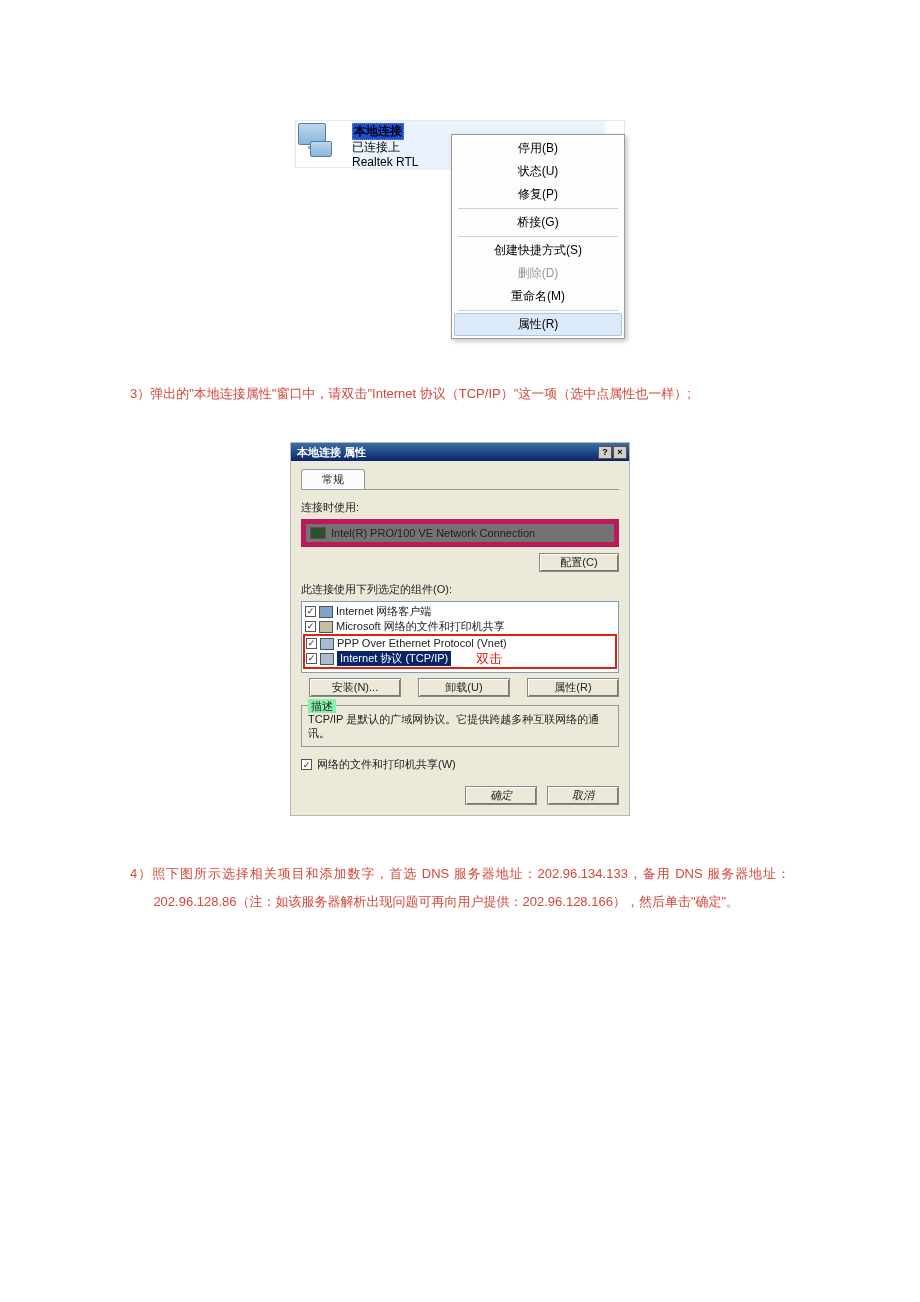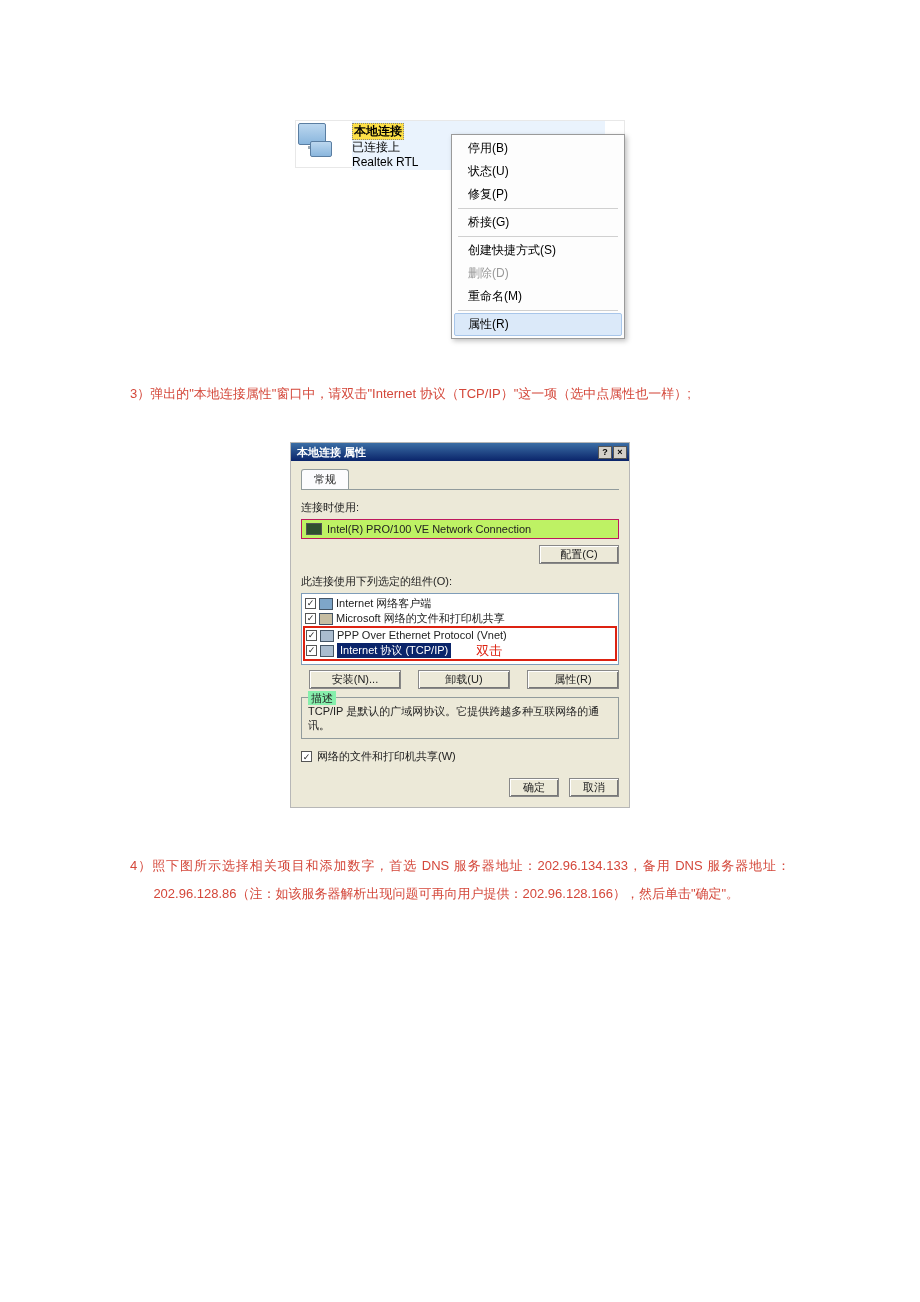--- a/index.html
+++ b/index.html
@@ -70,38 +70,39 @@
   }
   .conn-text {
     padding-top: 2px;
     flex: 1;
     background: #eaf3fd;
   }
   .conn-title {
     font-weight: bold;
     display: inline-block;
     border: 1px dotted #888;
-    background: #fde047;
+    background: #1d4ed8;
     padding: 0 1px;
   }
 
   .ctx-menu {
     position: absolute;
     left: 156px;
     top: 14px;
     width: 174px;
     background: #fdfdfd;
     border: 1px solid #9a9a9a;
     box-shadow: 2px 2px 5px rgba(0,0,0,0.25);
     font-size: 12px;
     padding: 2px 2px;
   }
   .ctx-item {
     padding: 3px 14px;
     white-space: nowrap;
+    text-align: center;
   }
   .ctx-item.hl {
     background: #dbe9f9;
     border: 1px solid #a8c6ea;
     border-radius: 2px;
     padding: 2px 13px;
   }
   .ctx-sep {
     border-top: 1px solid #d0d0d0;
     margin: 2px 4px;
@@ -156,27 +157,27 @@
   }
   .tabrow {
     display: flex;
     border-bottom: 1px solid #919b9c;
     margin-bottom: 10px;
   }
   .tab {
     border: 1px solid #919b9c;
     border-bottom: none;
     background: #fcfcfe;
-    padding: 2px 12px;
+    padding: 2px 20px;
     border-radius: 3px 3px 0 0;
   }
   .lbl { margin-bottom: 4px; }
   .adapter {
-    border: 1px solid #be185d;
-    background: #bef264;
+    border: 5px solid #be185d;
+    background: #737373;
     padding: 3px 4px;
     display: flex;
     align-items: center;
     gap: 5px;
     margin-bottom: 6px;
   }
   .nic-icon {
     width: 16px;
     height: 12px;
     background: #2f4f2f;
@@ -190,21 +191,21 @@
   }
   .btn {
     border: 1px solid #888;
     background: #ece9d8;
     padding: 1px 0;
     text-align: center;
     box-shadow: 1px 1px 0 #fff inset, -1px -1px 0 #777 inset;
   }
   .btn.sm { width: 80px; }
   .btn.mid { width: 92px; }
-  .btn.ok { width: 50px; }
+  .btn.ok { width: 72px; font-style: italic; }
   .compo-list {
     border: 1px solid #7f9db9;
     background: #fff;
     padding: 2px 3px 3px 3px;
     margin-bottom: 5px;
     height: 72px;
     overflow: hidden;
   }
   .compo-item {
     display: flex;

